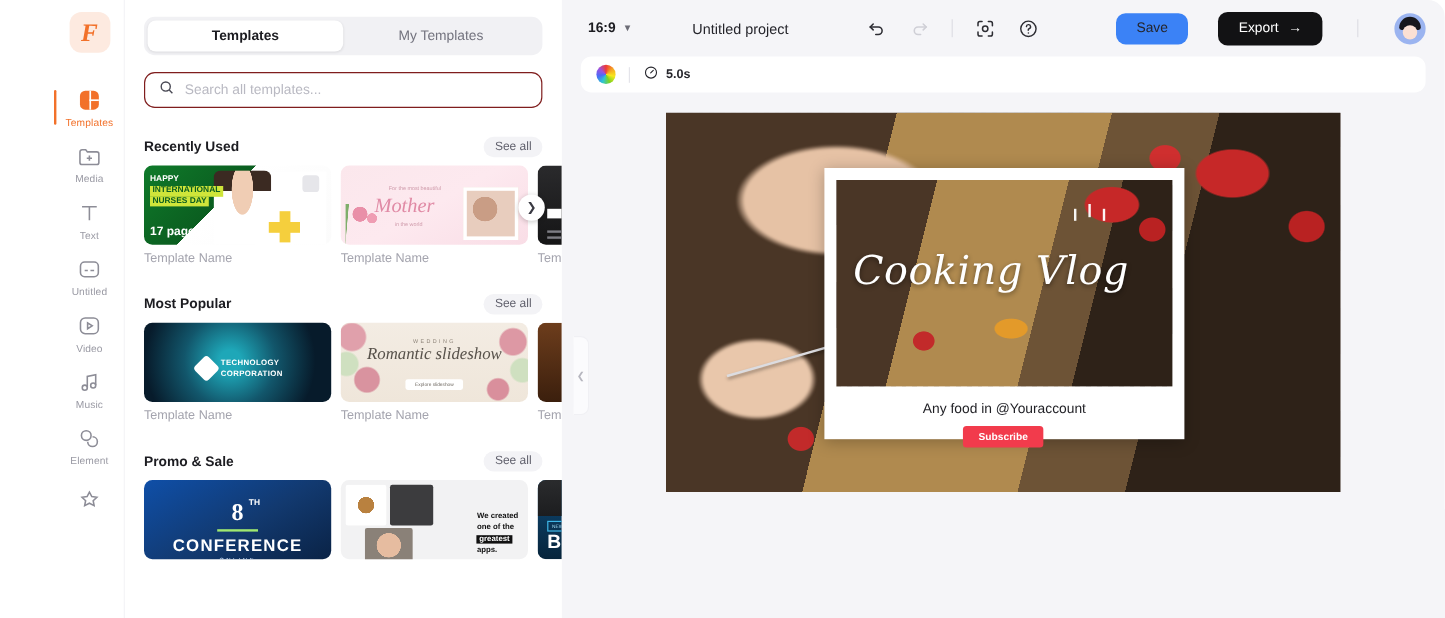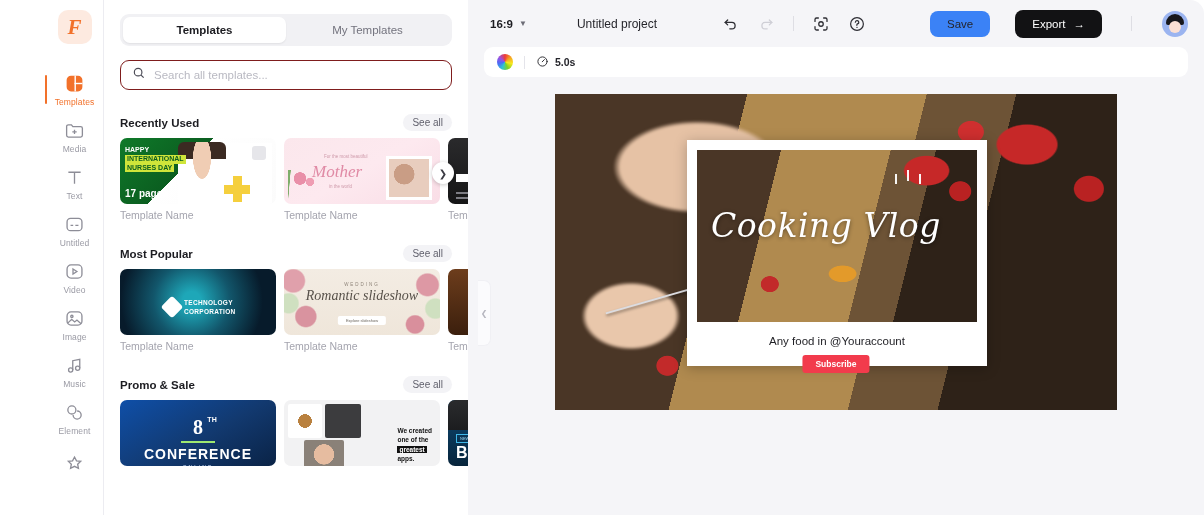--- a/index.html
+++ b/index.html
@@ -297,30 +297,20 @@
     <div class="rail-item">
       <span class="ic">
         <svg viewBox="0 0 24 24" width="21" height="21" fill="none" stroke="#8d8d97" stroke-width="1.5">
             <rect x="3.5" y="4.5" width="17" height="15" rx="4.5"></rect>
             <path d="M10.3 9.2l4.4 2.8-4.4 2.8z"></path>
           </svg>
       </span>
       <span class="lbl">Video</span>
     </div>
 
-    <div class="rail-item">
-      <span class="ic">
-        <svg viewBox="0 0 24 24" width="21" height="21" fill="none" stroke="#8d8d97" stroke-width="1.5">
-            <rect x="3.5" y="4.5" width="17" height="15" rx="4.5"></rect>
-            <circle cx="9" cy="9.6" r="1.3"></circle>
-            <path d="M4.5 17l4.3-4 3.4 3 2.6-2.2 4.7 4.2"></path>
-          </svg>
-      </span>
-      <span class="lbl">Image</span>
-    </div>
 
     <div class="rail-item">
       <span class="ic">
         <svg viewBox="0 0 24 24" width="21" height="21" fill="none" stroke="#8d8d97" stroke-width="1.5">
             <path d="M10 17V6.5l8-1.6V15"></path>
             <circle cx="7.6" cy="17.2" r="2.4"></circle>
             <circle cx="15.6" cy="15.2" r="2.4"></circle>
           </svg>
       </span>
       <span class="lbl">Music</span>

